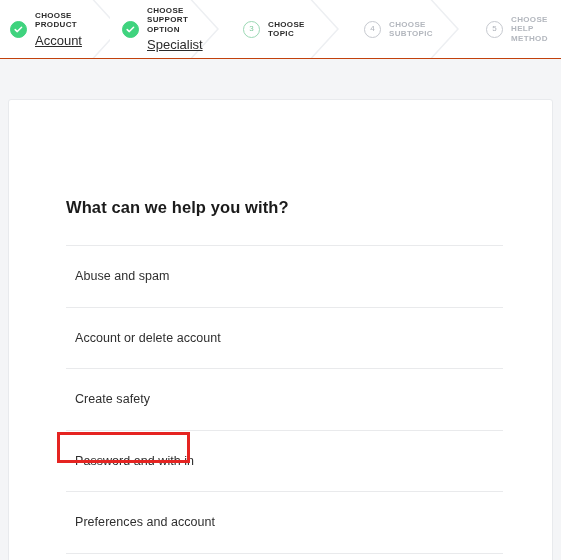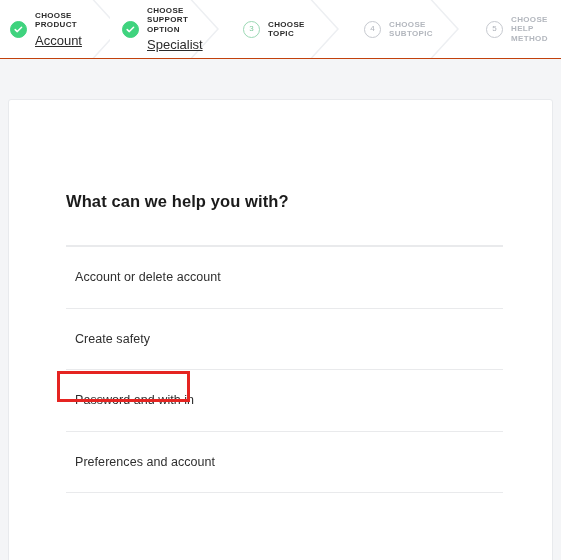--- a/index.html
+++ b/index.html
@@ -102,21 +102,21 @@
     height: 520px;
     background: #ffffff;
     border: 1px solid #e8eaed;
     border-radius: 3px;
     box-sizing: border-box;
     overflow: hidden;
   }
   .card-heading {
     position: absolute;
     left: 57px;
-    top: 92px;
+    top: 98px;
     font-size: 16.5px;
     font-weight: bold;
     color: #1b1b1b;
     letter-spacing: 0.1px;
   }
   .topic-list {
     position: absolute;
     left: 57px;
     top: 145px;
     width: 437px;
@@ -242,20 +242,23 @@
   </div>
 </div>
 
 <div class="page">
   <div class="card">
     <div class="card-heading">What can we help you with?</div>
 
     <div class="topic-list">
       <div class="divider"></div>
 
+      <div class="topic-row">
+        <span class="topic-label">Abuse and spam</span>
+      </div>
       <div class="divider"></div>
 
       <div class="topic-row">
         <span class="topic-label">Account or delete account</span>
       </div>
       <div class="divider"></div>
 
       <div class="topic-row">
         <span class="topic-label">Create safety</span>
       </div>

